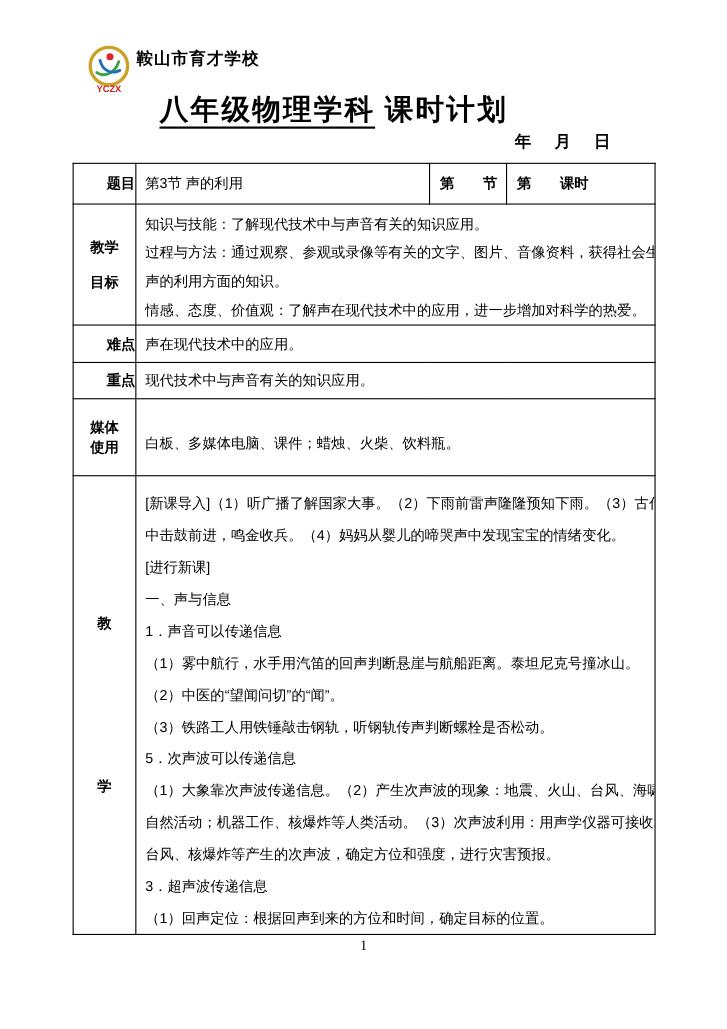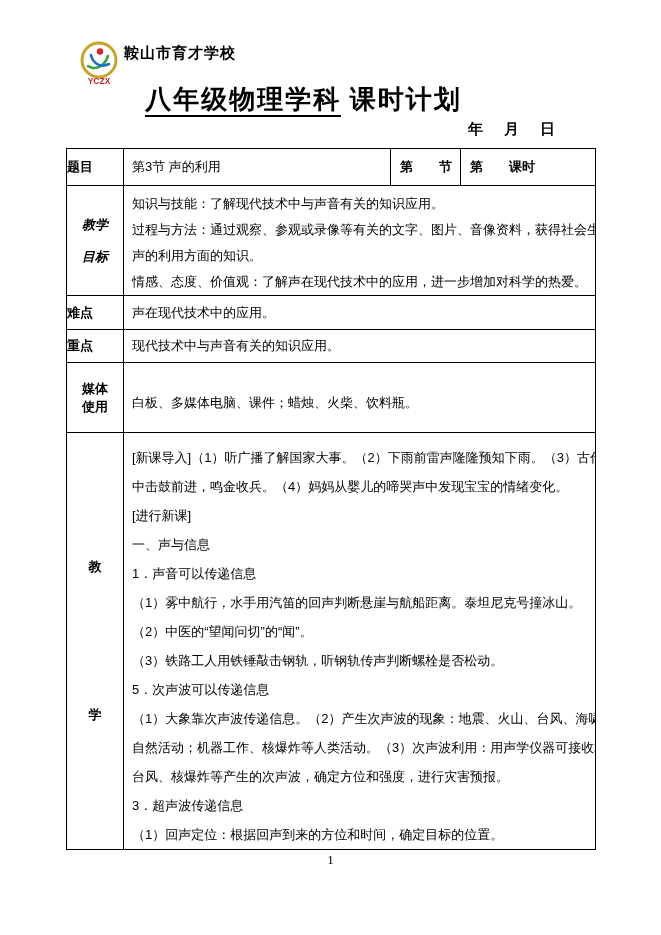--- a/index.html
+++ b/index.html
@@ -18,25 +18,25 @@
                font-size: 26px; font-weight: bold; letter-spacing: 2px; }
   .doc-title .u { border-bottom: 2.5px solid #000; padding-bottom: 1px; }
   .date-line { position: absolute; left: 468px; top: 120px; font-size: 15px;
                font-weight: bold; letter-spacing: 3px; font-family: Liberation Mono, monospace; }
 
   
   table.plan-table { position: absolute; left: 66px; top: 148px; width: 529px;
                      border-collapse: collapse; table-layout: fixed; }
   table.plan-table td { border: 1.5px solid #000; vertical-align: middle;
                         font-size: 13px; overflow: hidden; }
-  td.lbl { text-align: left; font-weight: bold; font-size: 14px; }
+  td.lbl { text-align: right; font-weight: bold; font-size: 14px; }
   td.val { padding-left: 8px; }
   .lbl-stack { display: flex; flex-direction: column; align-items: center;
                justify-content: center; }
-  .stack-obj { gap: 14px; font-style: italic; }
+  .stack-obj { gap: 14px; }
   .stack-media { gap: 0; }
   .stack-teach { gap: 130px; }
 
   .obj-lines { padding: 5px 8px 0 8px; }
   .obj-lines div { height: 26px; line-height: 26px; white-space: nowrap; }
   .teach-lines { padding: 10px 8px 0 8px; }
   .teach-lines div { height: 29px; line-height: 29px; white-space: nowrap; }
   .single-line { white-space: nowrap; }
   td.top-align { vertical-align: top; }
   .media-val { padding-top: 10px; }

